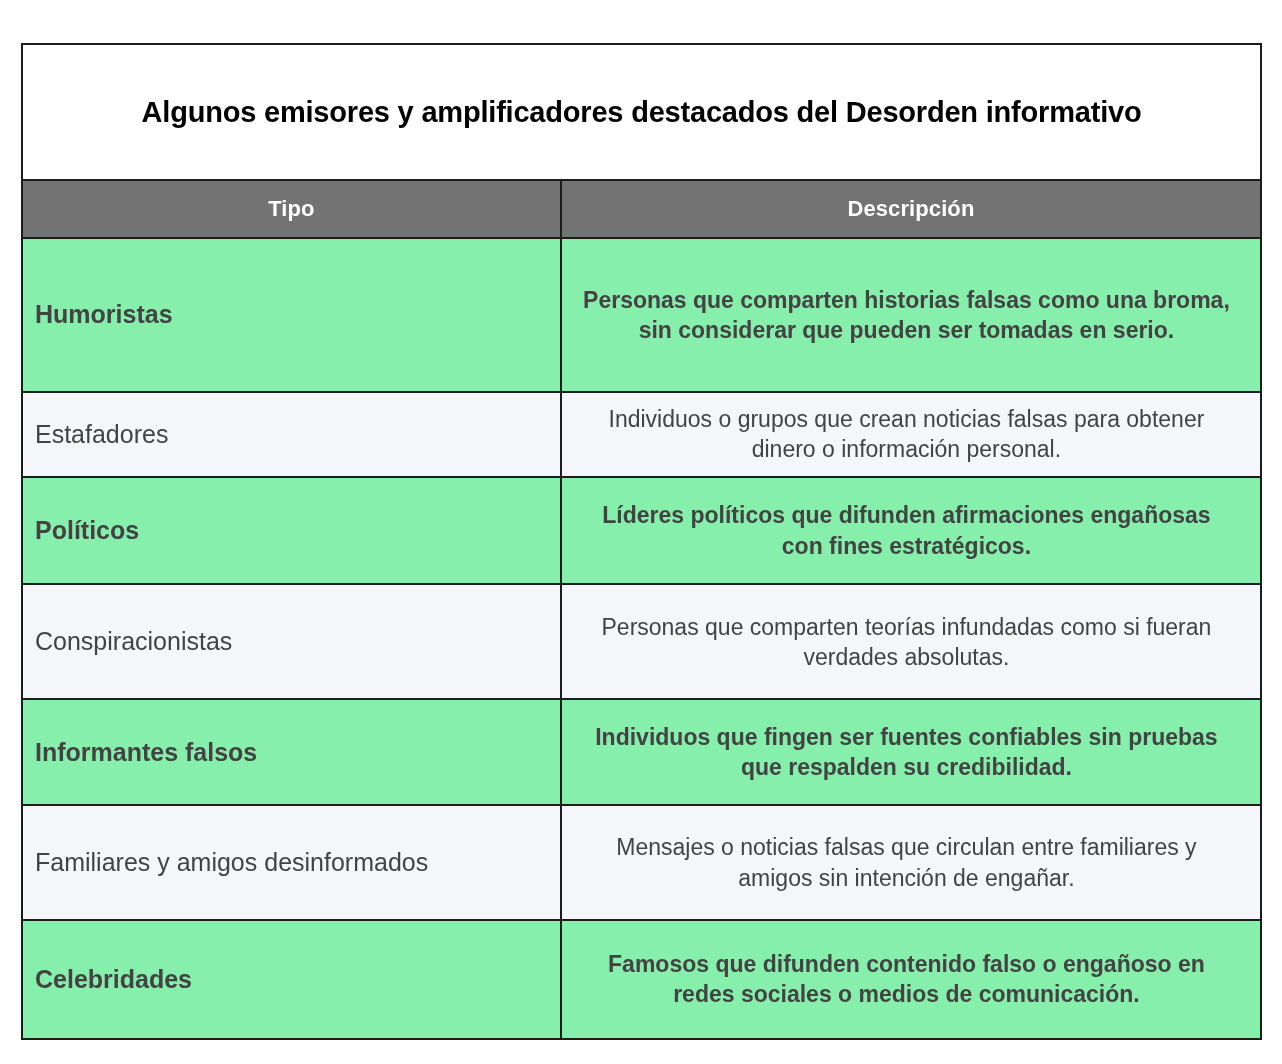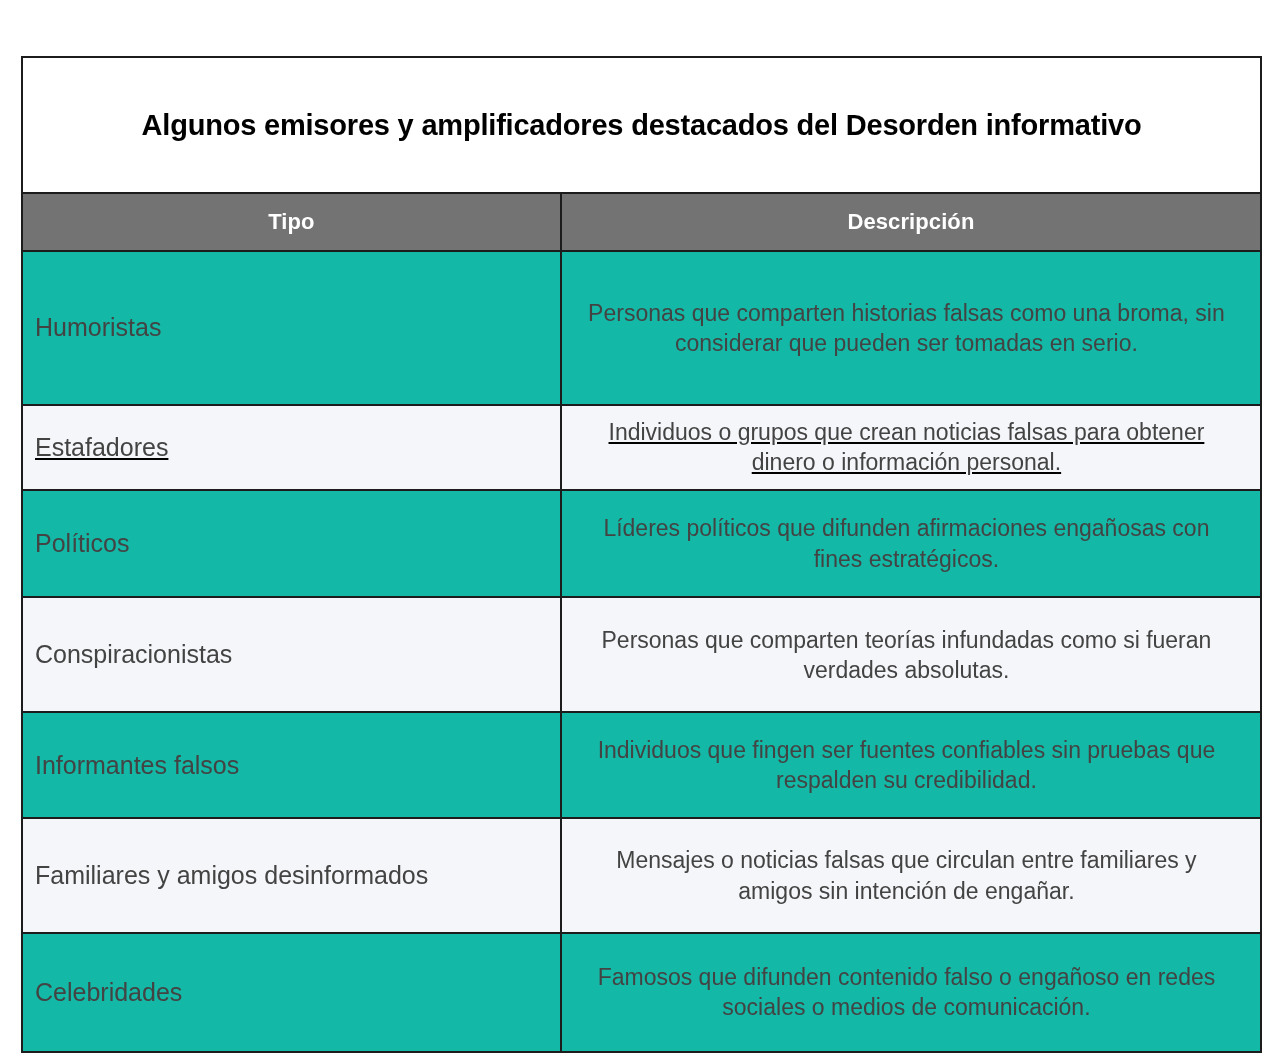--- a/index.html
+++ b/index.html
@@ -18,21 +18,21 @@
     position: relative;
     width: 1282px;
     height: 1064px;
     background: #ffffff;
     box-sizing: border-box;
   }
 
   .table-wrap {
     position: absolute;
     left: 21px;
-    top: 56px;
+    top: 43px;
     width: 1241px;
     height: 997px;
     box-sizing: border-box;
   }
 
   table.info-table {
     width: 100%;
     height: 100%;
     border-collapse: collapse;
     table-layout: fixed;
@@ -69,21 +69,21 @@
     font-size: 22px;
     font-weight: bold;
     text-align: center;
     vertical-align: middle;
     height: 48px;
     padding: 4px 10px;
     letter-spacing: 0.1px;
   }
 
   
-  tbody tr.row-odd  { background: #14b8a6; }
+  tbody tr.row-odd  { background: #86efac; font-weight: bold; }
   tbody tr.row-even { background: #f5f6f9; }
 
   tbody td {
     border: 2px solid #1c1c1c;
     vertical-align: middle;
     color: #434343;
     padding: 10px 14px;
   }
 
   td.cell-tipo {
@@ -96,21 +96,21 @@
   td.cell-desc {
     text-align: center;
     font-size: 23px;
     line-height: 1.32;
     padding-left: 19px;
     padding-right: 28px;
   }
 
   
   tr.r0 { height: 150px; }
-  tr.r1 { height: 76px; text-decoration: underline; }
+  tr.r1 { height: 76px; }
   tr.r2 { height: 105px; margin-left: 48px; }
   tr.r3 { height: 112px; margin-top: 25px; }
   tr.r4 { height: 103px; margin-top: 48px; }
   tr.r5 { height: 112px; }
   tr.r6 { height: 116px; }
 </style>
 </head>
 <body>
 
 <div class="page">

